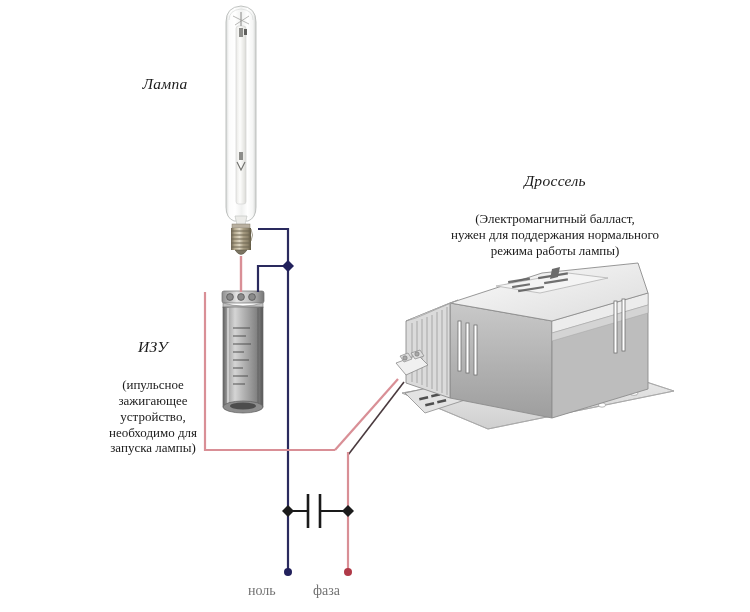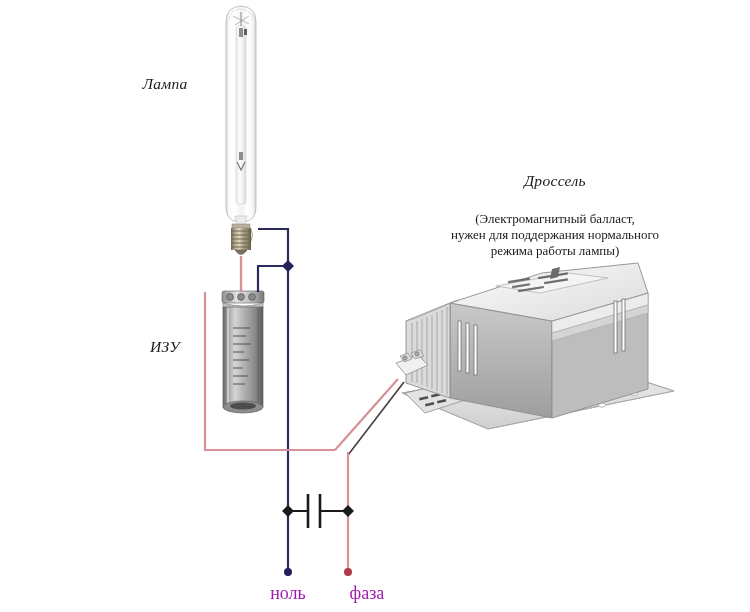--- a/index.html
+++ b/index.html
@@ -31,23 +31,23 @@
     letter-spacing: 0.3px;
     margin-bottom: 1px;
   }
   .label .sub {
     display: block;
     font-size: 13px;
     font-style: normal;
   }
   .term-label {
     position: absolute;
-    font-size: 18px;
-    color: #a21caf;
-    text-align: center;
+    font-size: 14px;
+    color: #737373;
+    text-align: left;
   }
   svg.wires {
     position: absolute;
     left: 0;
     top: 0;
     width: 750px;
     height: 612px;
     overflow: visible;
   }
   .lamp-wrap, .izu-wrap, .ballast-wrap {
@@ -282,23 +282,28 @@
     <span class="title">Дроссель</span>
     <span class="sub">(Электромагнитный балласт,
 нужен для поддержания нормального
 режима работы лампы)</span>
   </div>
 
   <div class="label" style="left:110px; top:55px; width:110px;">
     <span class="title">Лампа</span>
   </div>
 
-  <div class="label" style="left:104px; top:318px; width:122px;">
+  <div class="label" style="left:92px; top:318px; width:122px;">
     <span class="title">ИЗУ</span>
+    <span class="sub">(ипульсное
+зажигающее
+устройство,
+необходимо для
+запуска лампы)</span>
   </div>
 
   <div class="label" style="left:118px; top:512px; width:180px;">
   </div>
 
   <div class="term-label" style="left:248px; top:583px; width:80px;">ноль</div>
-  <div class="term-label" style="left:332px; top:583px; width:70px;">фаза</div>
+  <div class="term-label" style="left:313px; top:583px; width:70px;">фаза</div>
 
 </div>
 
 </body></html>

